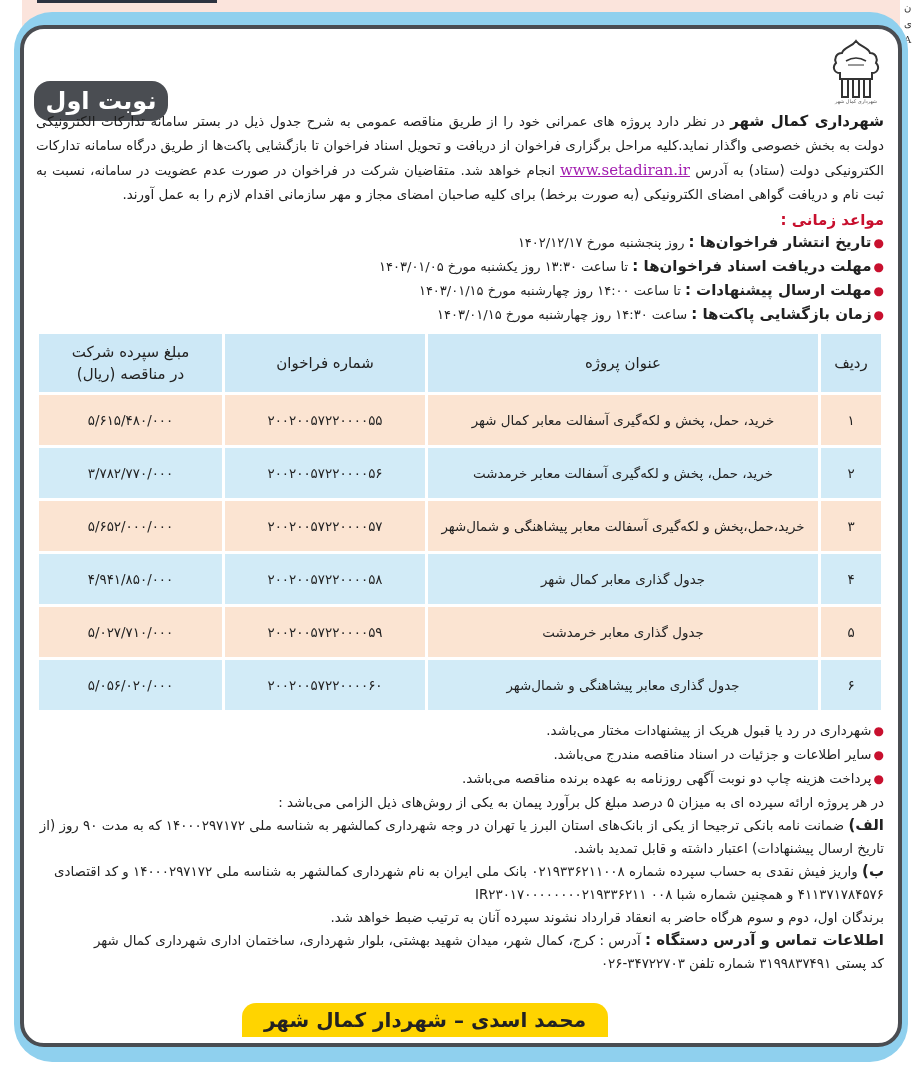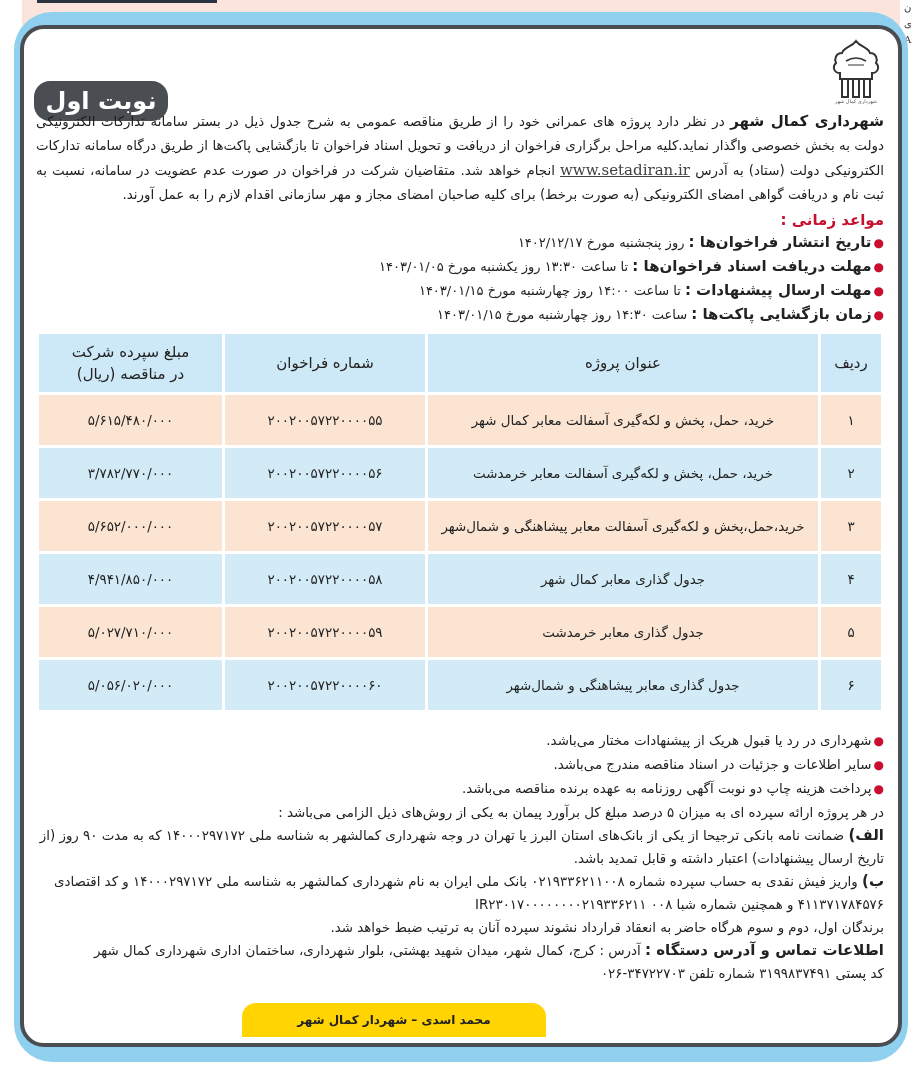--- a/index.html
+++ b/index.html
@@ -38,48 +38,48 @@
   }
   .round-badge {
     position: absolute; left: 10px; top: 20px; height: 40px; width: 134px;
     background: #4a4d52; color: #ffffff; border-radius: 16px;
     font-weight: bold; font-size: 24px; text-align: center; line-height: 40px; margin-top: 32px;
   }
 
   .content { position: absolute; right: 14px; left: 12px; top: 80px; }
   .para { font-size: 13.4px; line-height: 24px; text-align: justify; color: #1d1d1d; }
   .para b { font-size: 15px; }
-  .link { color: #404040; text-decoration: underline; font-family: "DejaVu Serif", serif; font-size: 15px; direction: ltr; unicode-bidi: embed; }
+  .link { color: #a21caf; text-decoration: underline; font-family: "DejaVu Serif", serif; font-size: 15px; direction: ltr; unicode-bidi: embed; }
   .sect-title { color: #c8102e; font-weight: bold; font-size: 15px; line-height: 22px; margin-top: 2px; }
   .dl-item { font-size: 13px; line-height: 23px; }
   .dl-item .bullet, .bullet { color: #c8102e; font-size: 12px; margin-left: 2px; }
   .dl-item .k { font-weight: bold; font-size: 15px; }
 
   table.tender {
     width: 100%; border-collapse: separate; border-spacing: 3px; margin-top: 4px;
     font-size: 13.4px;
   }
   table.tender th {
     background: #cde8f6; font-weight: normal; font-size: 15px; height: 58px; text-align: center; color: #222;
     line-height: 22px;
   }
   table.tender td { height: 50px; text-align: center; color: #222; }
   table.tender tr.odd td { background: #fbe4d2; }
   table.tender tr.even td { background: #d2ebf7; }
   .num { font-family: "DejaVu Sans", sans-serif; letter-spacing: 0.5px; }
 
-  .notes { margin-top: 16px; }
+  .notes { margin-top: 6px; }
   .note { font-size: 13.4px; line-height: 23px; }
   .note b { font-size: 15px; }
   .red { color: #c8102e; }
 
   .footer-badge {
-    position: absolute; left: 242px; top: 1003px; width: 304px; height: 34px;
+    position: absolute; left: 242px; top: 1003px; width: 366px; height: 34px;
     background: #ffd400; border-radius: 14px 14px 0 0; text-align: center;
-    font-weight: bold; font-size: 12px; line-height: 34px; color: #222;
+    font-weight: bold; font-size: 20px; line-height: 34px; color: #222;
   }
 </style>
 </head>
 <body>
 
 <div class="top-strip">
   <div class="dark-bar"></div>
 </div>
 <div class="side-note" dir="ltr">
   <div>ن</div>

